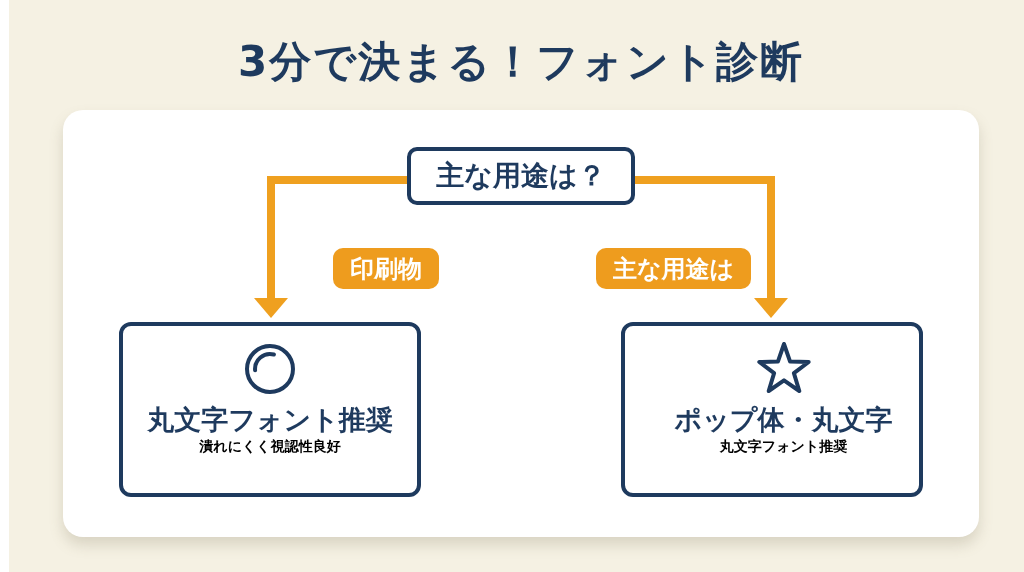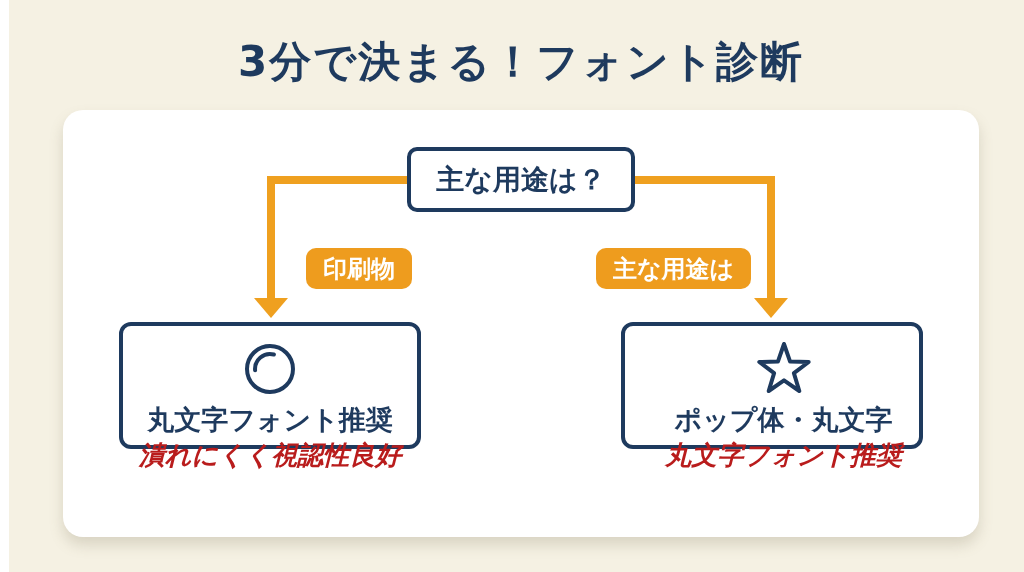--- a/index.html
+++ b/index.html
@@ -38,21 +38,21 @@
     height: 427px;
     background: #FFFFFF;
     border-radius: 20px;
     box-shadow: 0 8px 14px rgba(120, 110, 80, 0.22);
   }
   .question-box {
     position: absolute;
     left: 398px;
     top: 147px;
     width: 228px;
-    height: 65px;
+    height: 58px;
     background: #FFFFFF;
     border: 4px solid #1E3A5E;
     border-radius: 10px;
     box-sizing: border-box;
     display: flex;
     align-items: center;
     justify-content: center;
     font-size: 28px;
     font-weight: 800;
     color: #1E3A5E;
@@ -86,27 +86,27 @@
     background: #EE9C1E;
     border-radius: 10px;
     display: flex;
     align-items: center;
     justify-content: center;
     font-size: 24px;
     font-weight: 800;
     color: #FFFFFF;
     z-index: 3;
   }
-  .badge-print   { left: 297px; }
+  .badge-print   { left: 324px; }
   .badge-digital { left: 587px; }
   .result-box {
     position: absolute;
     top: 322px;
     width: 302px;
-    height: 127px;
+    height: 175px;
     background: #FFFFFF;
     border: 4px solid #1E3A5E;
     border-radius: 12px;
     box-sizing: border-box;
     display: flex;
     flex-direction: column;
     align-items: center;
     padding-top: 16px;
     z-index: 3;
   }
@@ -120,25 +120,24 @@
   .result-title {
     margin-top: 8px;
     font-size: 27px;
     font-weight: 800;
     color: #1E3A5E;
     white-space: nowrap;
     line-height: 1.15;
   }
   .result-subtitle {
     margin-top: 3px;
-    font-size: 26px;
+    font-size: 14px;
     font-weight: 600;
-    color: #b91c1c;
+    color: #000000;
     white-space: nowrap;
-    font-style: italic;
   }
 </style>
 </head>
 <body>
 
 <div class="stage">
 
   <div class="page-title">3分で決まる！フォント診断</div>
 
   <div class="card"></div>

